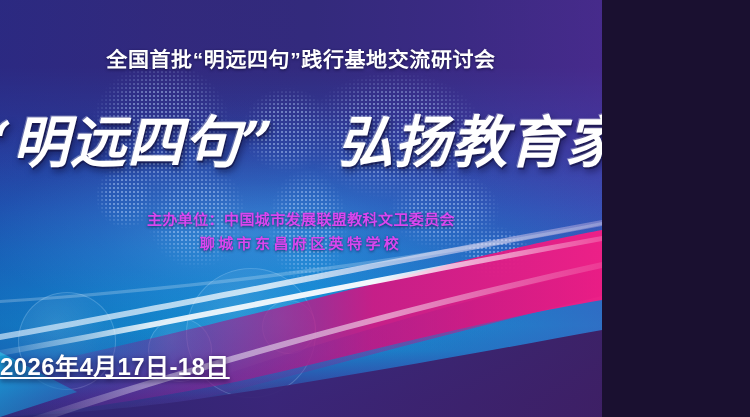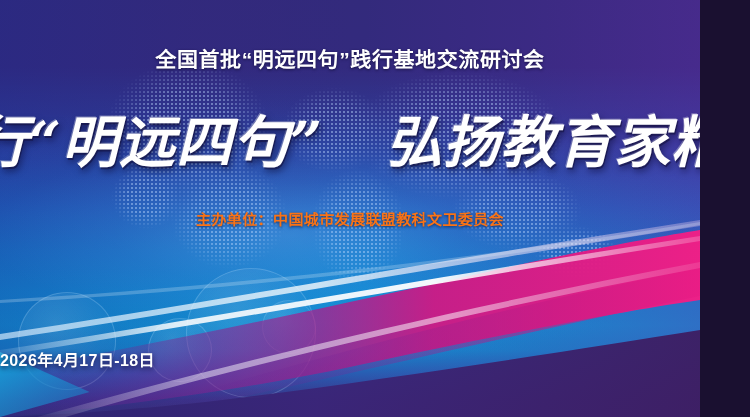--- a/index.html
+++ b/index.html
@@ -7,21 +7,21 @@
     margin: 0;
     padding: 0;
     background: #1a1030;
   }
   body {
     font-family: "Liberation Sans", "DejaVu Sans", sans-serif;
   }
 
   .banner {
     position: relative;
-    width: 700px;
+    width: 602px;
     height: 417px;
     overflow: hidden;
     background: #2f2878;
     user-select: none;
   }
 
   
 
   
   .bg-base {
@@ -164,36 +164,37 @@
        2px 4px 7px rgba(10, 8, 44, 0.55),
       -1px -1px 0  rgba(255, 255, 255, 0.35);
   }
   .headline .gap { display: inline-block; width: 22px; }
 
   .organizers {
     margin-top: 30px;
     line-height: 1.58;
     font-size: 15px;
     font-weight: 700;
-    color: #f97316;
+    color: #d946ef;
     text-shadow: 0 1px 3px rgba(8, 24, 70, 0.75);
   }
   .organizers .org-line { letter-spacing: 0.4px; }
   .organizers .org-line.spaced { letter-spacing: 3.4px; }
 
   .date {
     position: absolute;
     left: 0;
     right: 0;
     top: 347px;
-    font-size: 16px;
+    font-size: 24px;
     font-weight: 700;
     letter-spacing: 0.4px;
     color: #ffffff;
     text-shadow: 0 2px 5px rgba(20, 8, 52, 0.80);
+    text-decoration: underline;
   }
 </style>
 </head>
 <body>
 
 <div class="banner">
 
   <div class="bg-base"></div>
   <div class="bg-hwash"></div>
   <div class="bg-glow"></div>
@@ -267,19 +268,20 @@
     </div>
 
     <div class="headline">
       <span>践行“明远四句”</span>
       <span class="gap"></span>
       <span>弘扬教育家精神</span>
     </div>
 
     <div class="organizers">
       <div class="org-line">主办单位：中国城市发展联盟教科文卫委员会</div>
+      <div class="org-line spaced">聊城市东昌府区英特学校</div>
     </div>
 
   </div>
 
   <div class="date">2026年4月17日-18日</div>
 
 </div>
 
 </body></html>

